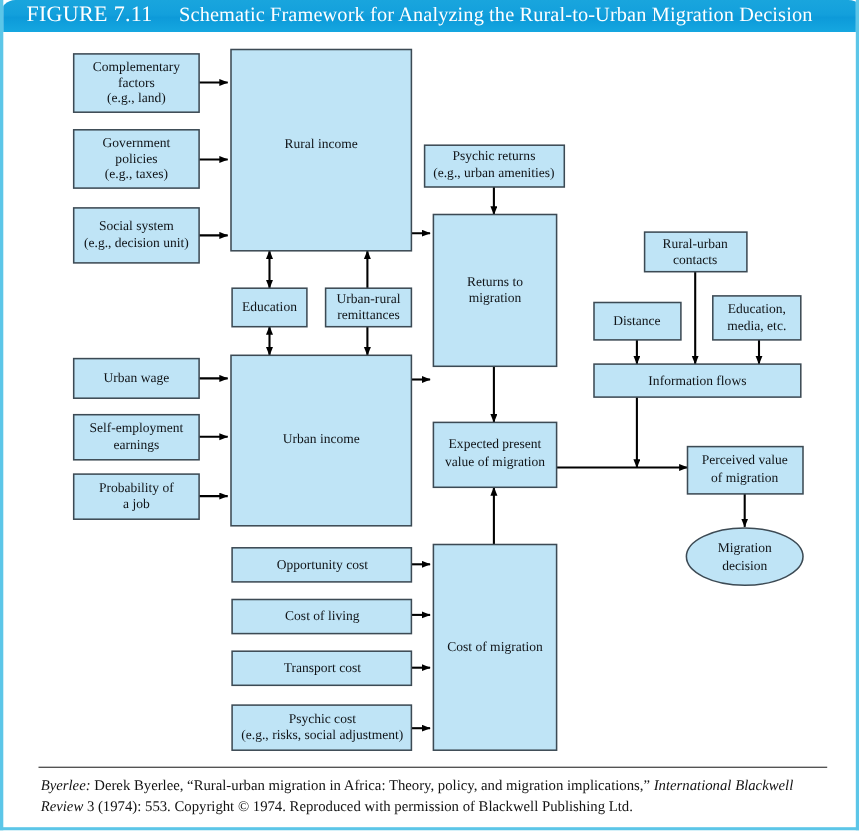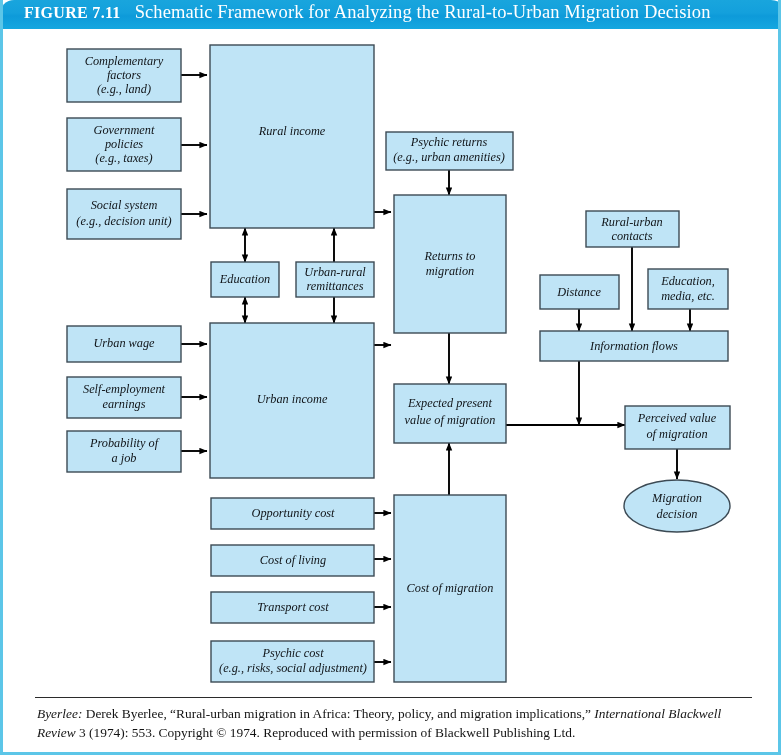--- a/index.html
+++ b/index.html
@@ -26,28 +26,28 @@
     border-radius:14px 16px 0 0;
     overflow:hidden;
     white-space:nowrap;
   }
   #figure-header .hdr-inner{
     position:absolute;left:24px;top:2px;
     color:#ffffff;
   }
   .fig-label{
     font-family:"Liberation Serif","DejaVu Serif",serif;
-    font-size:16px;letter-spacing:.3px;
-    font-weight:700;
+    font-size:20px;letter-spacing:.3px;
+    font-weight:400;
   }
   .fig-title{
     font-family:"Liberation Serif","DejaVu Serif",serif;
-    font-size:18.5px;margin-left:14px;letter-spacing:.1px;
-  }
-  #diagram-area{position:absolute;left:0;top:29px;width:775px;height:660px;font-style:italic;}
+    font-size:18.5px;margin-left:24px;letter-spacing:.1px;
+  }
+  #diagram-area{position:absolute;left:0;top:29px;width:775px;height:660px;}
   svg#diagram{display:block;}
 
   .nodebox{ fill:#bfe4f6; stroke:#3c4a54; stroke-width:1.4; }
   .nodeell{ fill:#bfe4f6; stroke:#3c4a54; stroke-width:1.4; }
   .nodetext{
     font-family:"Liberation Serif","DejaVu Serif",serif;
     font-size:12.3px; fill:#101418;
     text-anchor:middle; dominant-baseline:middle;
   }
   .flow{ stroke:#000000; stroke-width:1.9; fill:none; }

